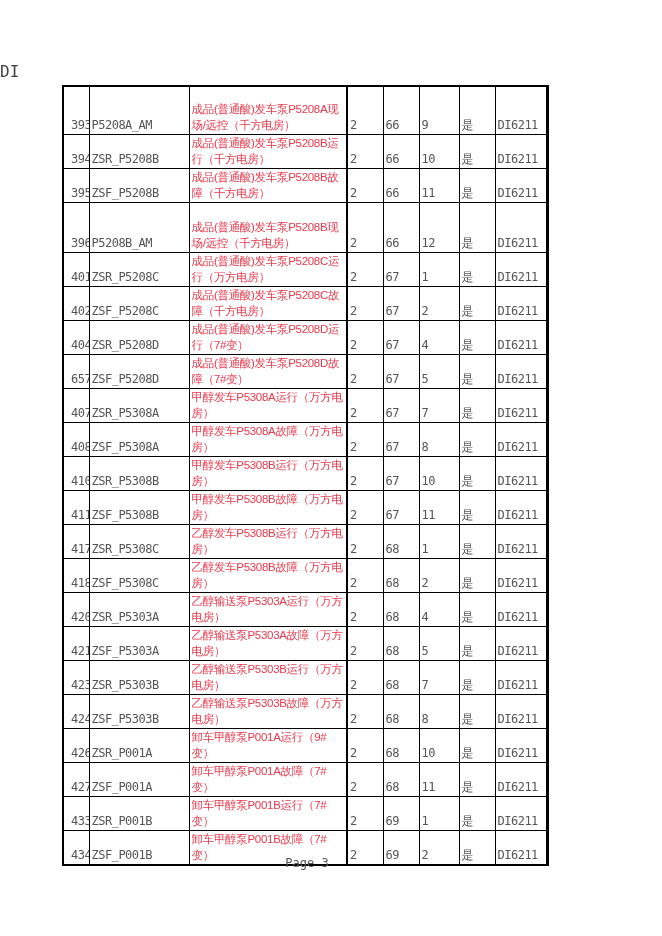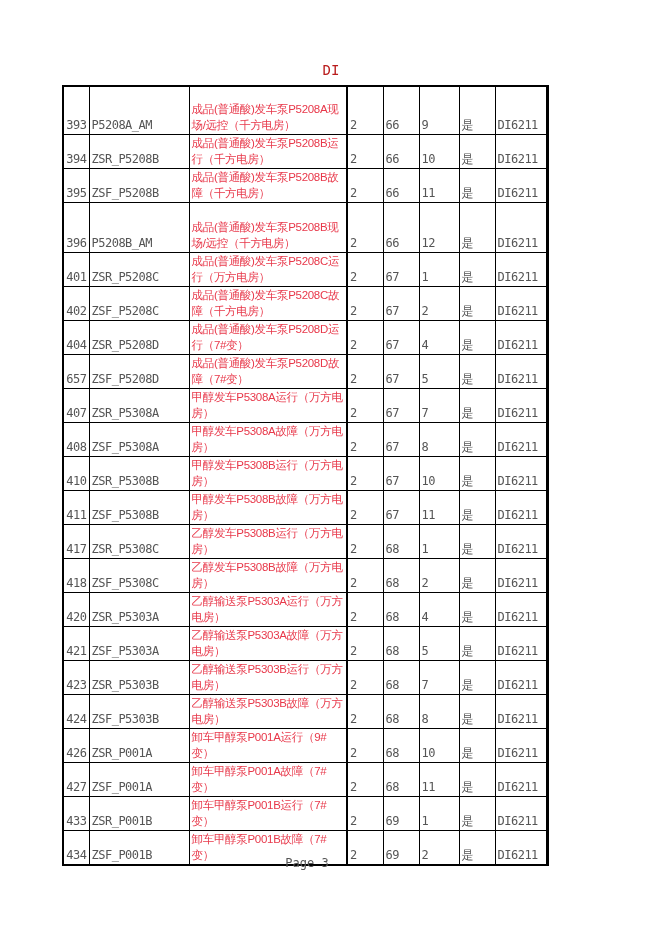--- a/index.html
+++ b/index.html
@@ -1,27 +1,27 @@
 <!DOCTYPE html>
 <html><head>
 <meta charset="utf-8">
 <style>
   html, body { margin: 0; padding: 0; background: #ffffff; }
   body { width: 662px; height: 936px; position: relative; overflow: hidden;
          font-family: "DejaVu Sans", sans-serif; }
-  .header { position: absolute; top: 62px; left: 0; width: 662px; text-align: center;
-            font-family: "DejaVu Sans Mono", monospace; font-size: 14px; color: #b91c1c; }
+  .header { position: absolute; top: 62px; left: 0; width: 662px; 
+            font-family: "DejaVu Sans Mono", monospace; font-size: 16px; color: #404040; }
   .footer { position: absolute; top: 856px; left: 0; width: 614px; text-align: center;
             font-family: "DejaVu Sans Mono", monospace; font-size: 12px; color: #555; }
   table { position: absolute; top: 85px; left: 62px; border-collapse: collapse;
           table-layout: fixed; width: 484px; }
   td { border: 1px solid #000; padding: 0 2px 1px 2px; vertical-align: bottom;
        font-size: 12px; line-height: 16px; color: #555; white-space: nowrap; overflow: hidden;
        font-family: "DejaVu Sans Mono", monospace; letter-spacing: -0.5px; }
-  td.idx { border-left: 2px solid #000; padding-left: 1px; text-align: right; }
+  td.idx { border-left: 2px solid #000; padding-left: 7px; }
   td.desc { color: #e8384a; white-space: normal; font-family: Liberation Sans, sans-serif;
             font-size: 11.5px; line-height: 16px; letter-spacing: -0.3px; word-break: break-all; }
   td.c1 { border-left: 2px solid #000; }
   td.last { border-right: 3px solid #000; margin-left: 40px; }
   tr:last-child td { border-bottom: 2px solid #000; }
   tr:first-child td { border-top: 2px solid #000; }
 </style>
 </head>
 <body>
 

